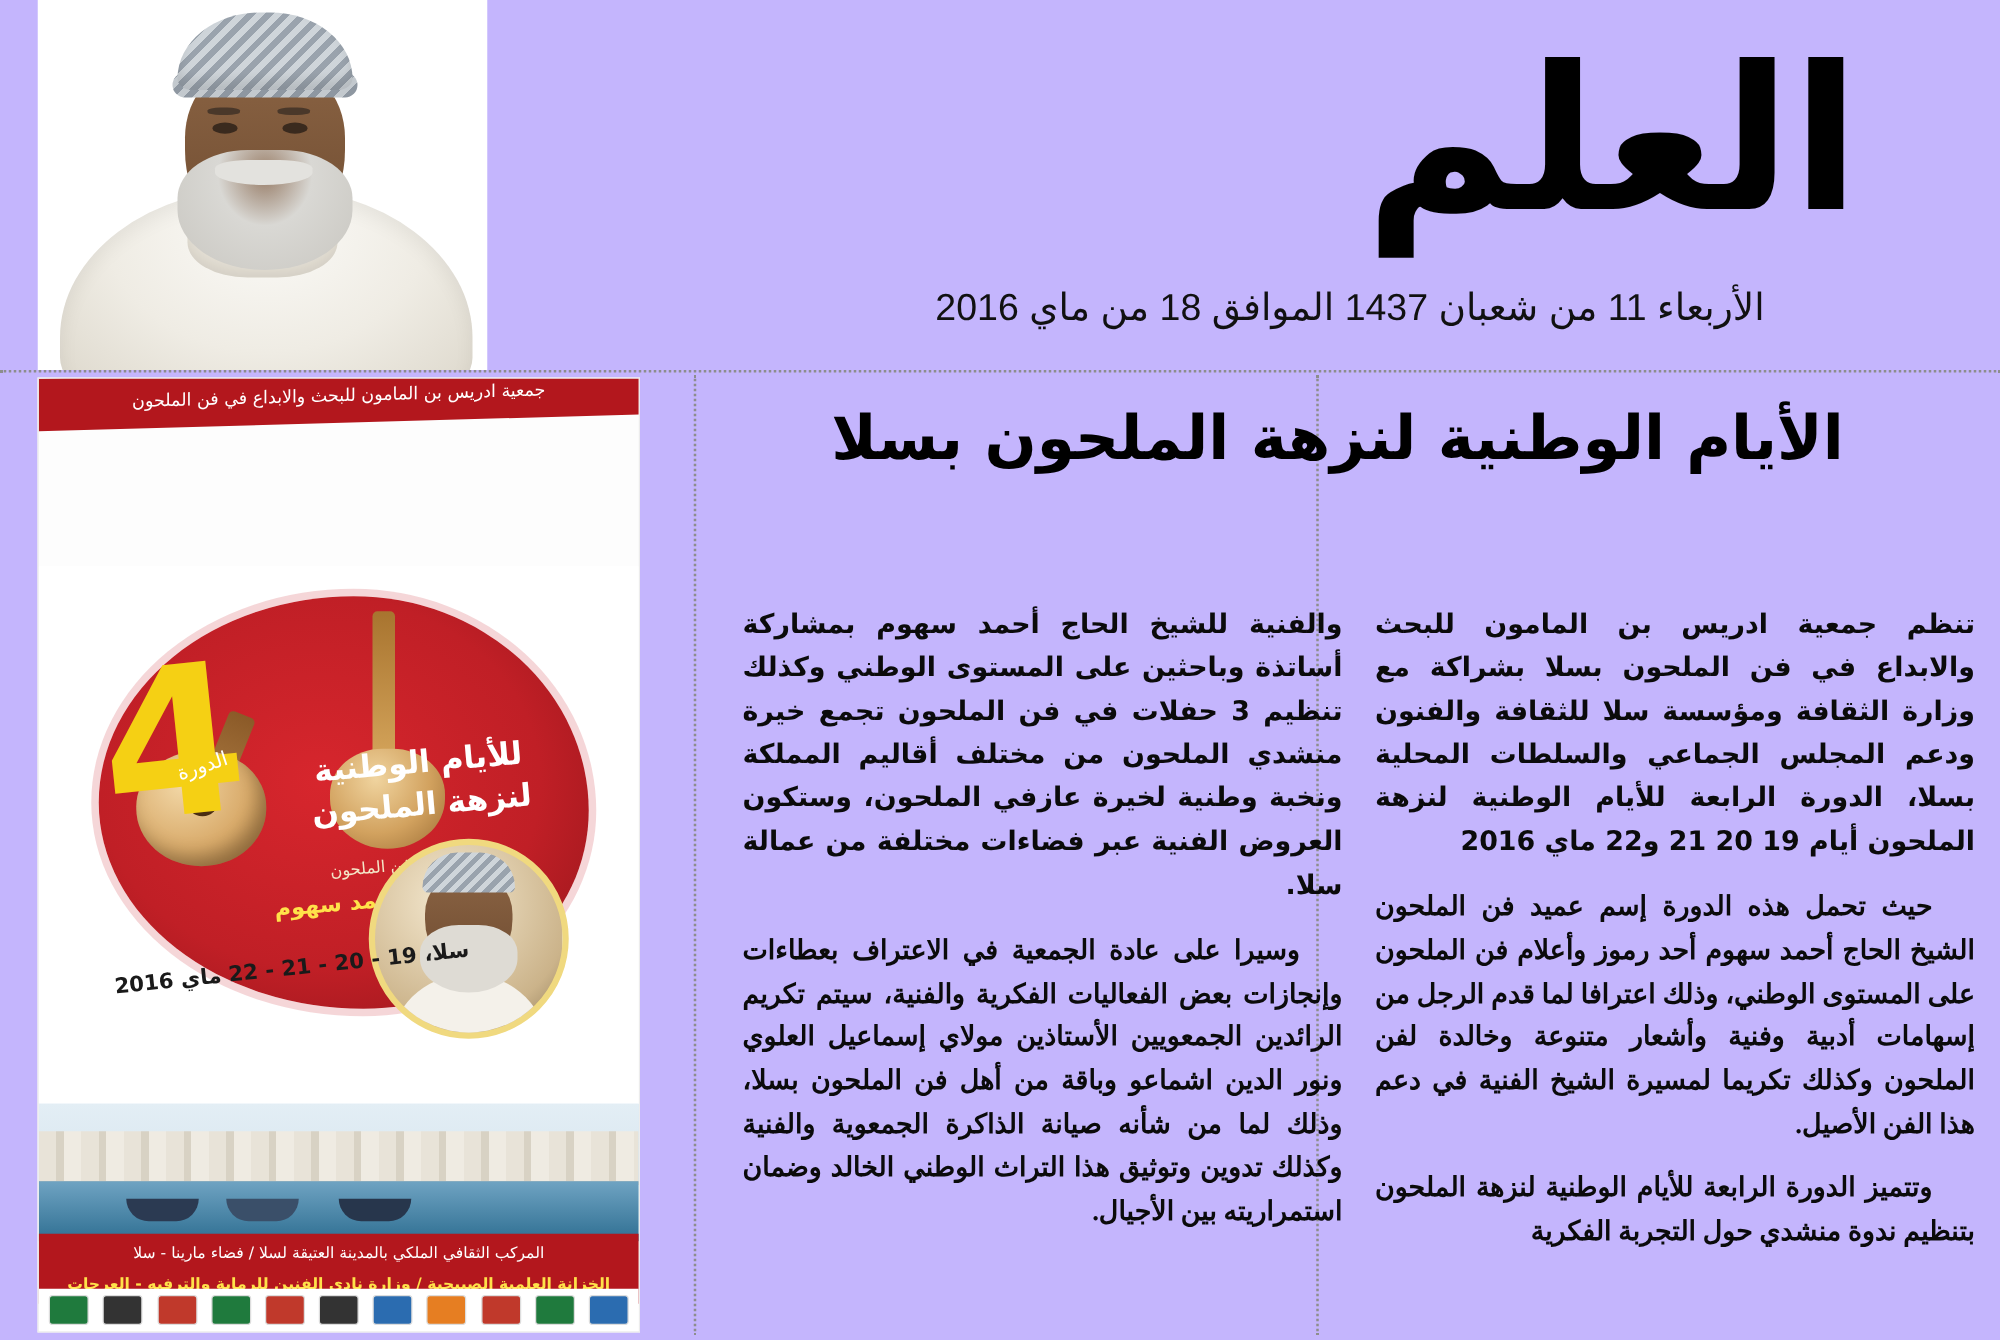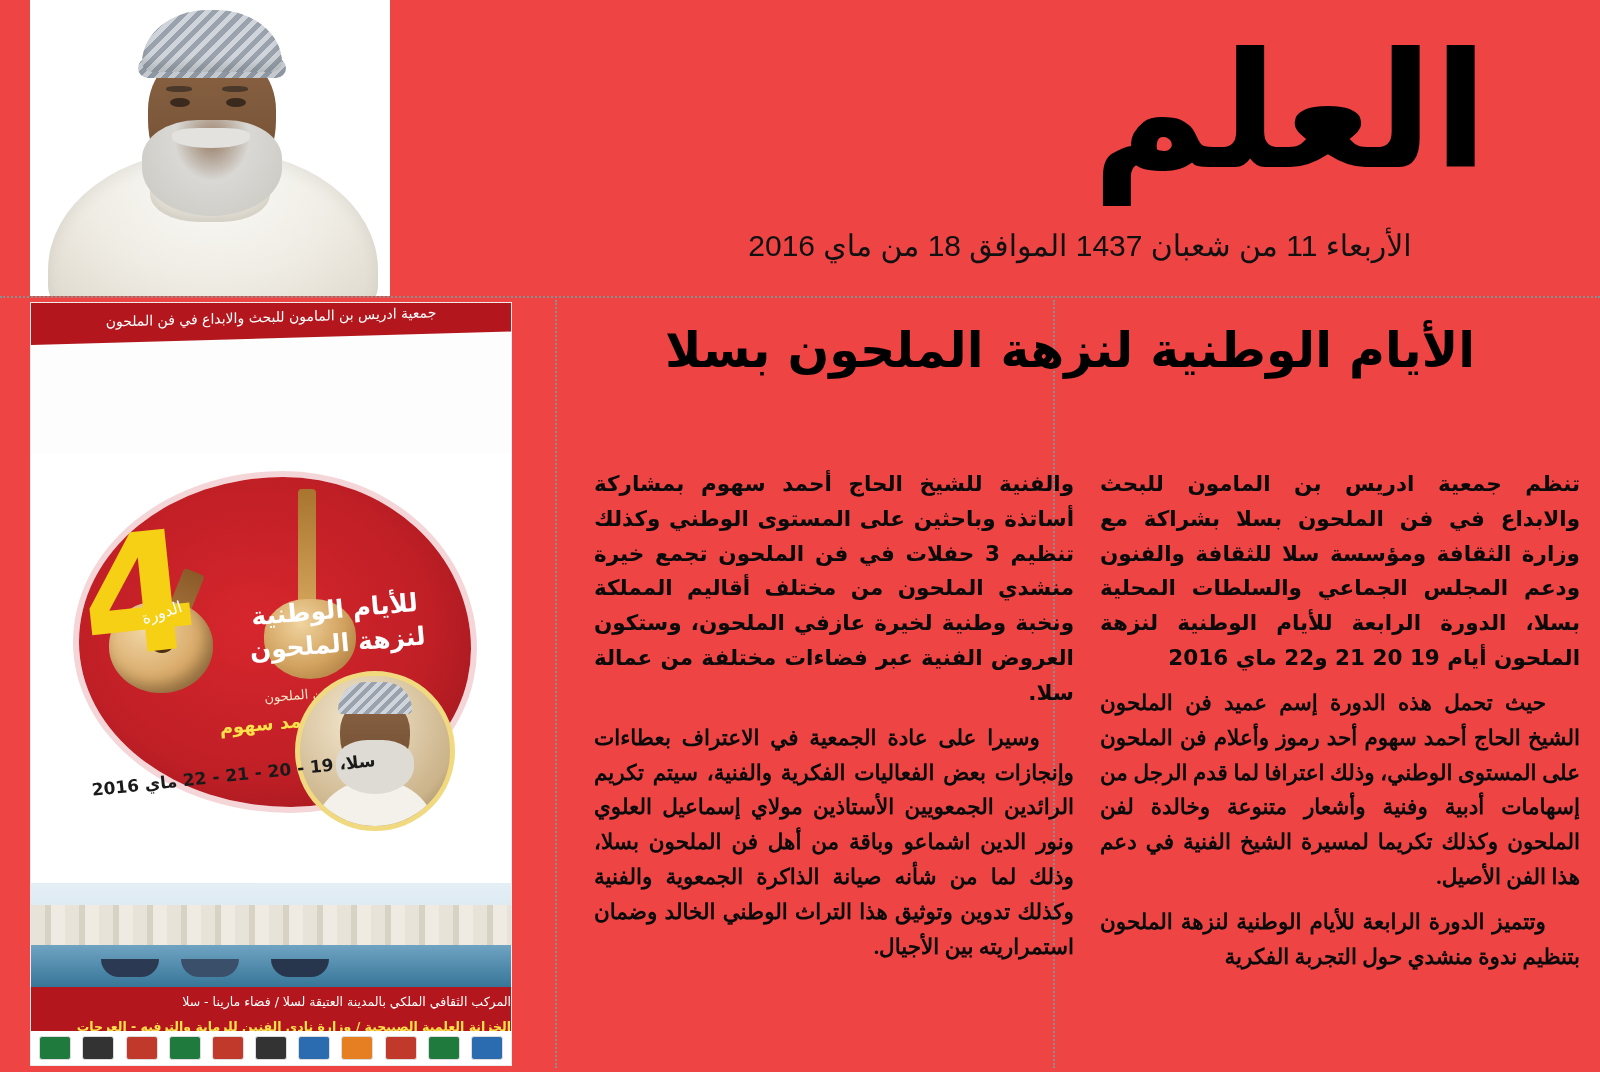--- a/index.html
+++ b/index.html
@@ -10,21 +10,21 @@
   body {
     width: 1600px;
     height: 1072px;
     position: relative;
     font-family: "Liberation Serif", serif;
     overflow: hidden;
   }
   .page {
     position: absolute;
     inset: 0;
-    background: #ef4444;
+    background: #c4b5fd;
   }
 
   
   .masthead {
     position: absolute;
     left: 0; top: 0;
     width: 1600px;
     height: 296px;
   }
   .portrait {
@@ -185,21 +185,21 @@
   .col {
     width: 480px;
     direction: rtl;
     text-align: justify;
     font-family: "DejaVu Sans", sans-serif;
     font-weight: bold;
     font-size: 21.5px;
     line-height: 1.62;
     color: #0b0b0b;
   }
-  .col p { margin: 0 0 10px 0; }
+  .col p { margin: 16px 0 10px 0; }
   .col p.indent { text-indent: 34px; font-family: Liberation Serif, serif; }
 
   
   .poster {
     position: absolute;
     left: 30px; top: 302px;
     width: 480px;
     height: 762px;
     background: #fdfdfd;
     overflow: hidden;
@@ -458,21 +458,21 @@
   .boat.b1 { left: 70px; }
   .boat.b2 { left: 150px; background: #3a4f69; }
   .boat.b3 { left: 240px; background: #27364c; }
   .poster-redbar {
     position: absolute;
     left: 0; top: 684px;
     width: 480px; height: 56px;
     background: #b3171d;
   }
   .poster-redbar .line {
-    text-align: right;
+    text-align: center;
     direction: rtl;
     color: #fff;
     font-family: "DejaVu Sans", sans-serif;
     font-size: 12.5px;
     line-height: 1.5;
     padding-top: 6px;
   }
   .poster-redbar .line.y { color: #ffe24a; font-weight: bold; }
   .poster-foot {
     position: absolute;

